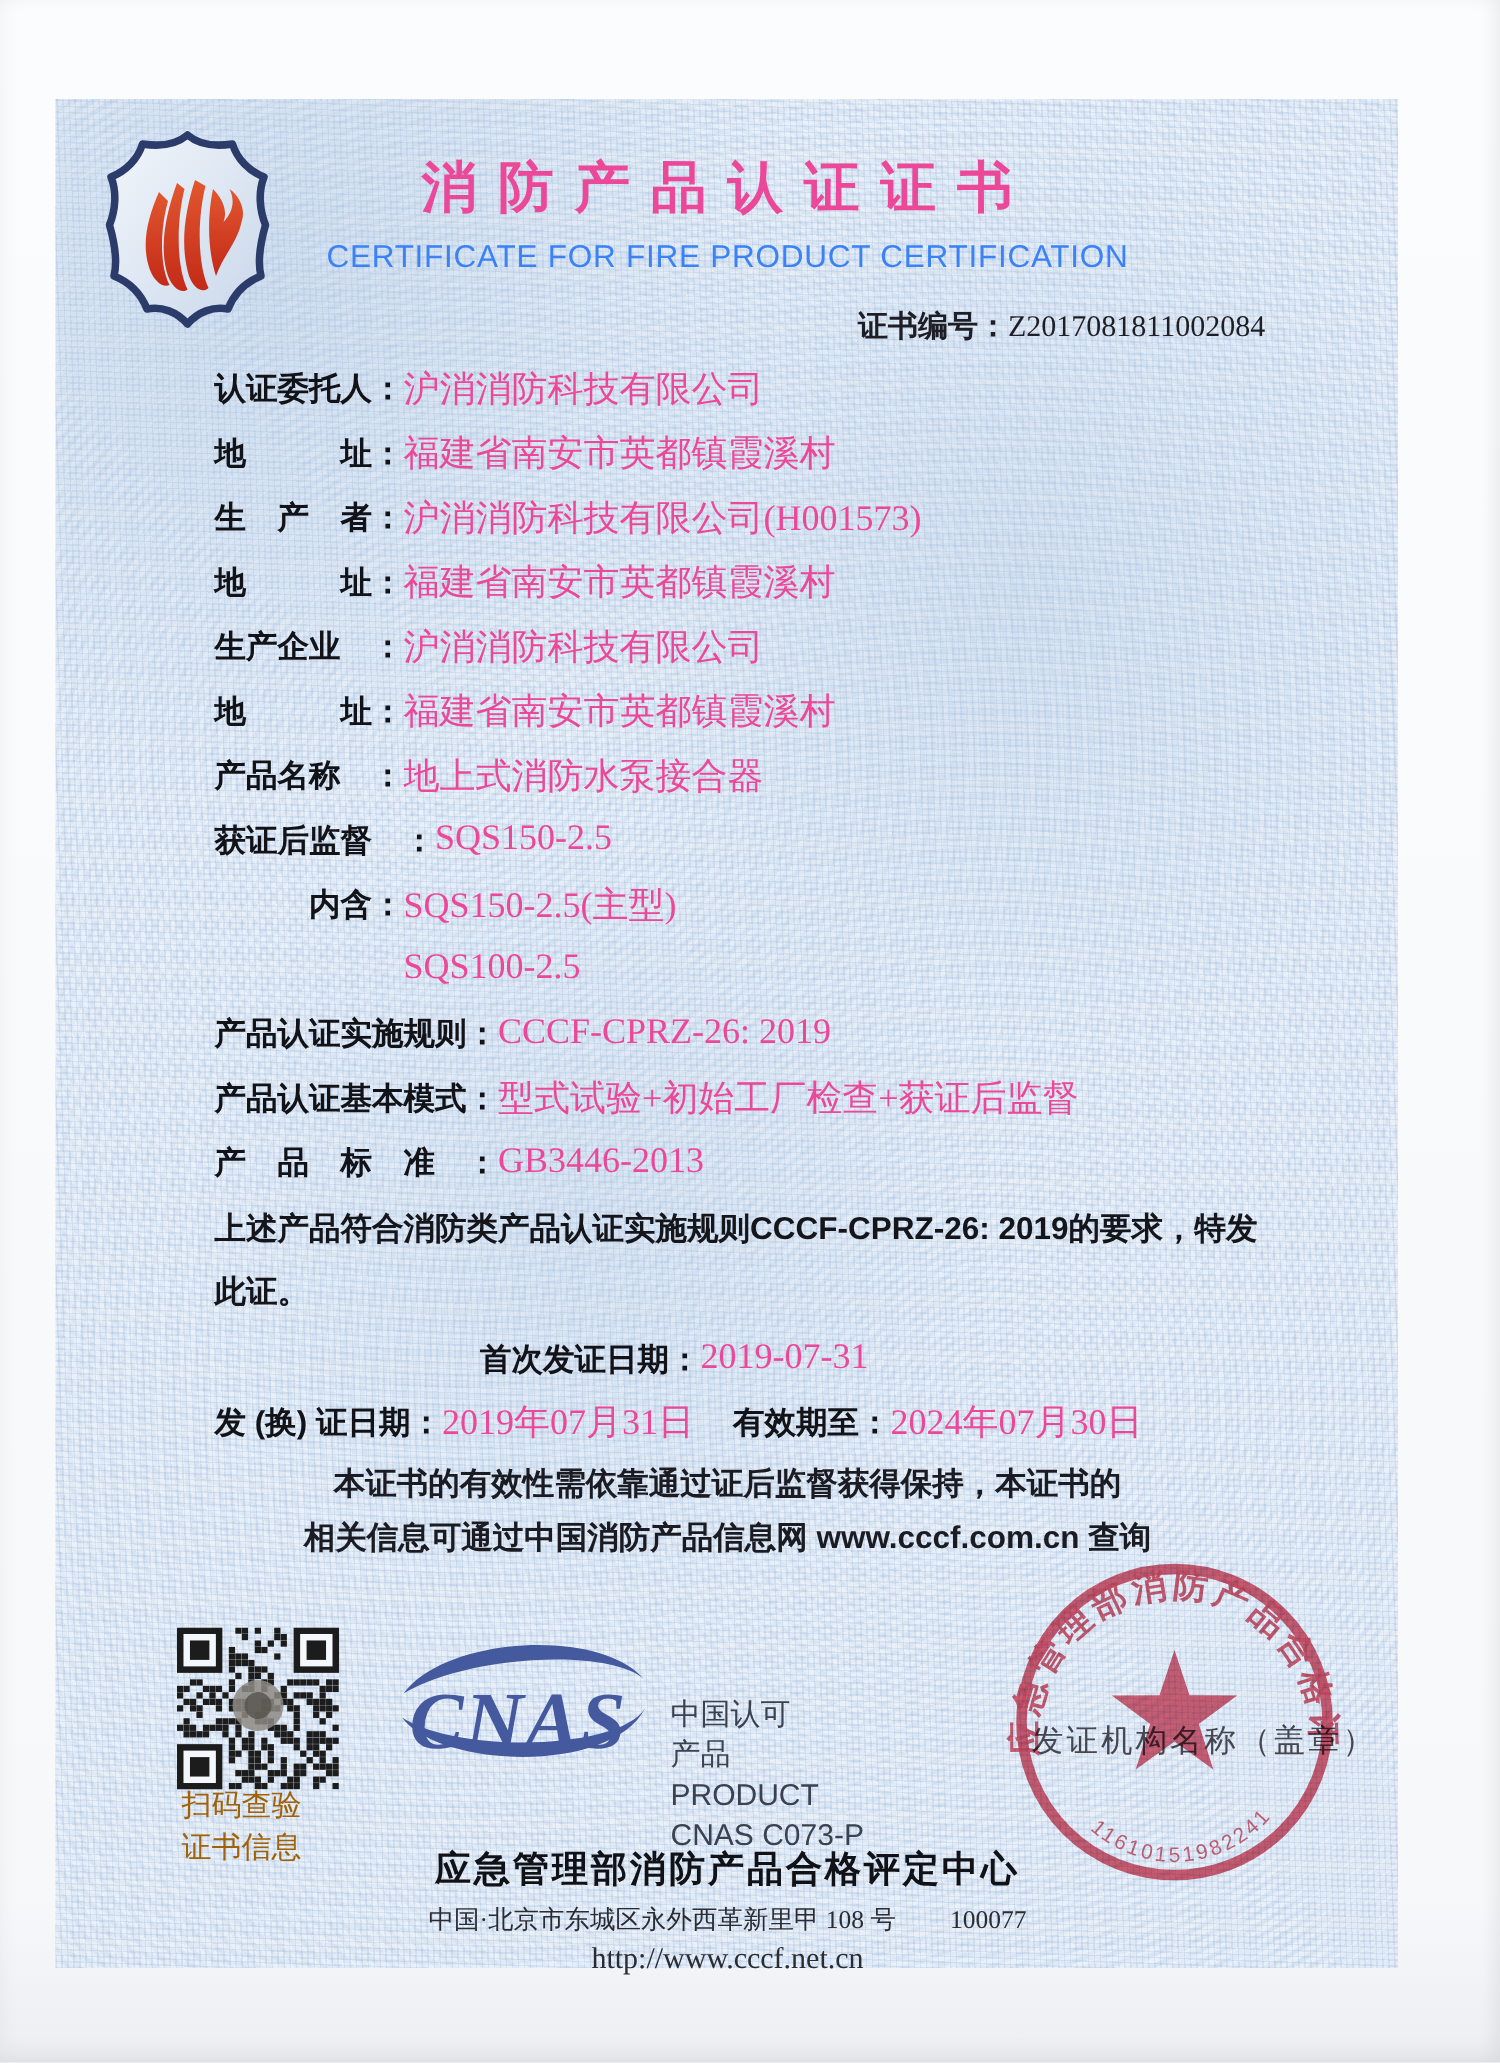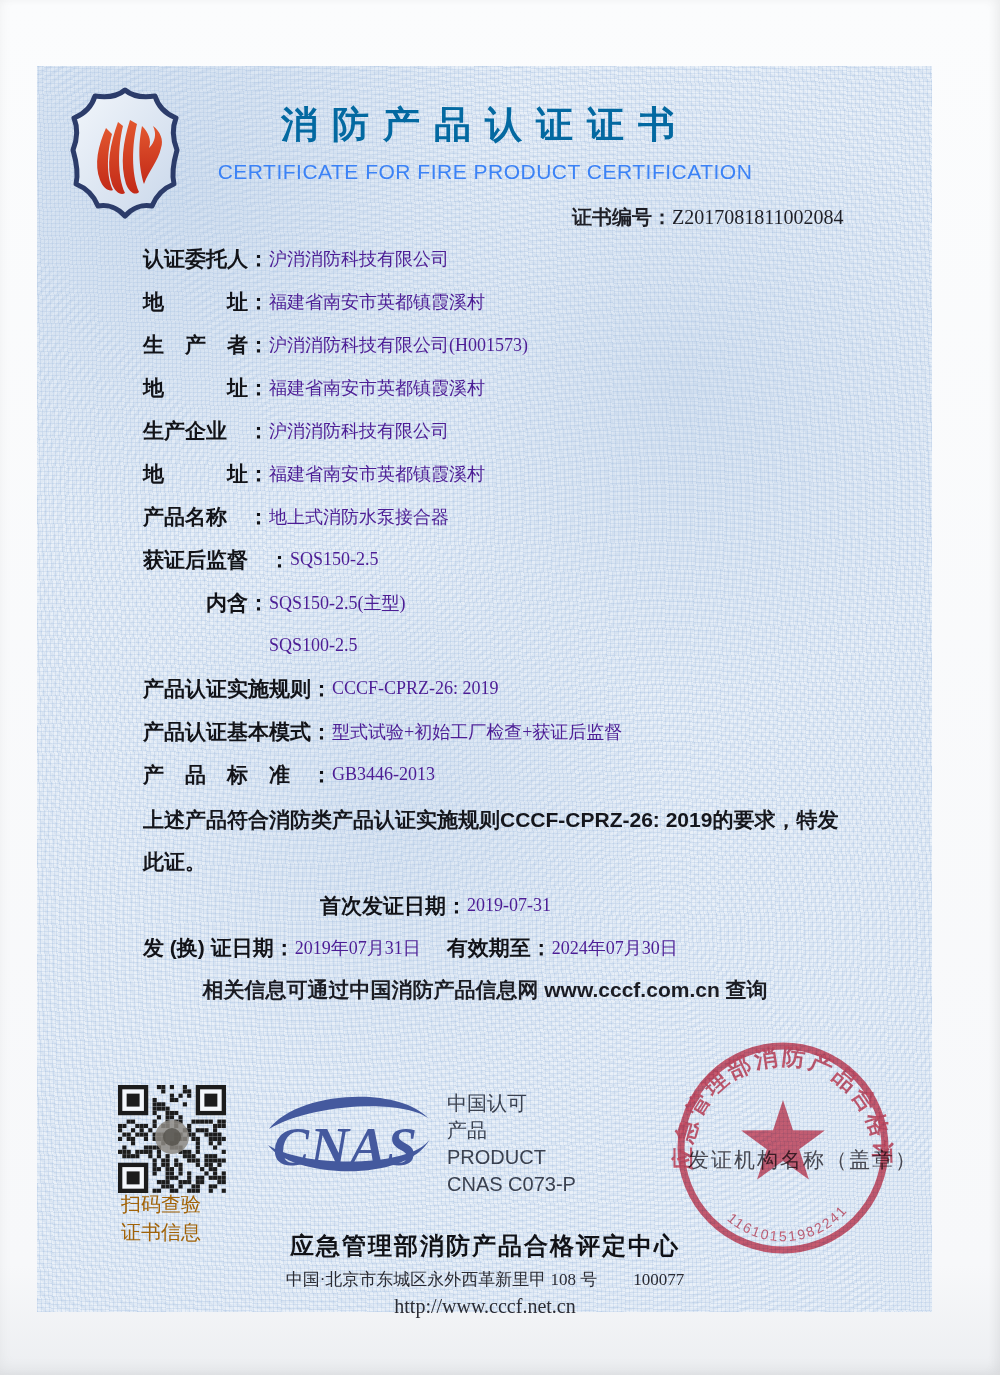--- a/index.html
+++ b/index.html
@@ -18,38 +18,38 @@
       radial-gradient(circle at 16% 10%, rgba(175,198,226,.40), transparent 26%),
       radial-gradient(circle at 72% 26%, rgba(175,198,226,.32), transparent 28%),
       radial-gradient(circle at 40% 60%, rgba(175,198,226,.25), transparent 30%),
       repeating-radial-gradient(circle at 30% 35%, rgba(115,155,205,.07) 0 3px, transparent 3px 7px),
       repeating-radial-gradient(circle at 70% 70%, rgba(115,155,205,.07) 0 3px, transparent 3px 7px),
       repeating-linear-gradient(88deg, rgba(110,150,205,.15) 0 1px, transparent 1px 4px),
       repeating-linear-gradient(2deg, rgba(110,150,205,.15) 0 1px, transparent 1px 4px);
   }
   .abs{position:absolute;}
   .ctr{left:35px;width:900px;text-align:center;}
-  .title-cn{top:100px;font-size:37px;font-weight:bold;color:#0369a1;letter-spacing:14px;}
+  .title-cn{top:100px;font-size:37px;font-weight:bold;color:#ec4899;letter-spacing:14px;}
   .title-en{top:160px;font-size:21px;color:#3b82f6;letter-spacing:.5px;}
   .cert-no{top:204px;left:572px;font-family:"Liberation Serif",serif;font-size:20px;color:#1e1f26;}
   .cert-no .lab{font-family:"Liberation Sans",sans-serif;font-weight:bold;}
   .fields{left:143px;top:237px;}
   .frow{height:43px;display:flex;align-items:center;}
   .flab{font-weight:bold;font-size:21px;color:#121318;white-space:pre;}
-  .fval{font-family:"Liberation Serif",serif;font-size:18px;color:#4c1d95;white-space:pre;}
+  .fval{font-family:"Liberation Serif",serif;font-size:24px;color:#ec4899;white-space:pre;}
   .statement{left:143px;top:799px;width:770px;font-weight:bold;font-size:21px;
     color:#15161c;line-height:42px;}
   .daterow1{left:320px;top:884px;height:43px;display:flex;align-items:center;}
   .daterow2{left:143px;top:926px;height:43px;display:flex;align-items:center;}
   .gap26{display:inline-block;width:26px;}
   .notice{top:972px;line-height:36px;font-size:21px;font-weight:600;color:#1b1c23;}
   .qr-wrap{left:118px;top:1085px;width:108px;height:108px;}
   .qr-caption{left:121px;top:1190px;font-size:20px;color:#a16207;line-height:28px;}
   .cnas-wrap{left:263px;top:1083px;width:172px;height:106px;}
-  .accr{left:447px;top:1090px;font-size:20px;color:#3a4150;line-height:27px;}
+  .accr{left:447px;top:1130px;font-size:20px;color:#3a4150;line-height:27px;}
   .stamp-wrap{left:663px;top:1028px;width:240px;height:240px;mix-blend-mode:multiply;opacity:.92;}
   .stamp-hint{left:688px;top:1146px;font-family:"Liberation Serif",serif;font-size:21px;
     color:#454650;letter-spacing:2px;}
   .issuer{top:1230px;font-size:24px;font-weight:bold;color:#111217;letter-spacing:2px;}
   .addr{top:1268px;font-family:"Liberation Serif",serif;font-size:17px;color:#2a2b33;}
   .addr .pc{padding-left:36px;}
   .url{top:1295px;font-family:"Liberation Serif",serif;font-size:20px;color:#2a2b33;}
 </style>
 </head>
 <body>
@@ -149,20 +149,21 @@
 </div>
 <div class="abs daterow2">
   <span class="flab">发 (换) 证日期：</span>
   <span class="fval">2019年07月31日</span>
   <span class="gap26"></span>
   <span class="flab">有效期至：</span>
   <span class="fval">2024年07月30日</span>
 </div>
 
 <div class="abs ctr notice">
+  <div>本证书的有效性需依靠通过证后监督获得保持，本证书的</div>
   <div>相关信息可通过中国消防产品信息网 www.cccf.com.cn 查询</div>
 </div>
 
 <div class="abs qr-wrap">
   <svg id="qr-svg" width="108" height="108" viewBox="0 0 108 108">
       <rect x="38.88" y="0" width="4.1472" height="4.1472" fill="#1c1c1c"></rect>
       <rect x="43.2" y="0" width="4.1472" height="4.1472" fill="#1c1c1c"></rect>
       <rect x="51.84" y="0" width="4.1472" height="4.1472" fill="#1c1c1c"></rect>
       <rect x="64.80000000000001" y="0" width="4.1472" height="4.1472" fill="#1c1c1c"></rect>
       <rect x="43.2" y="4.32" width="4.1472" height="4.1472" fill="#1c1c1c"></rect>

